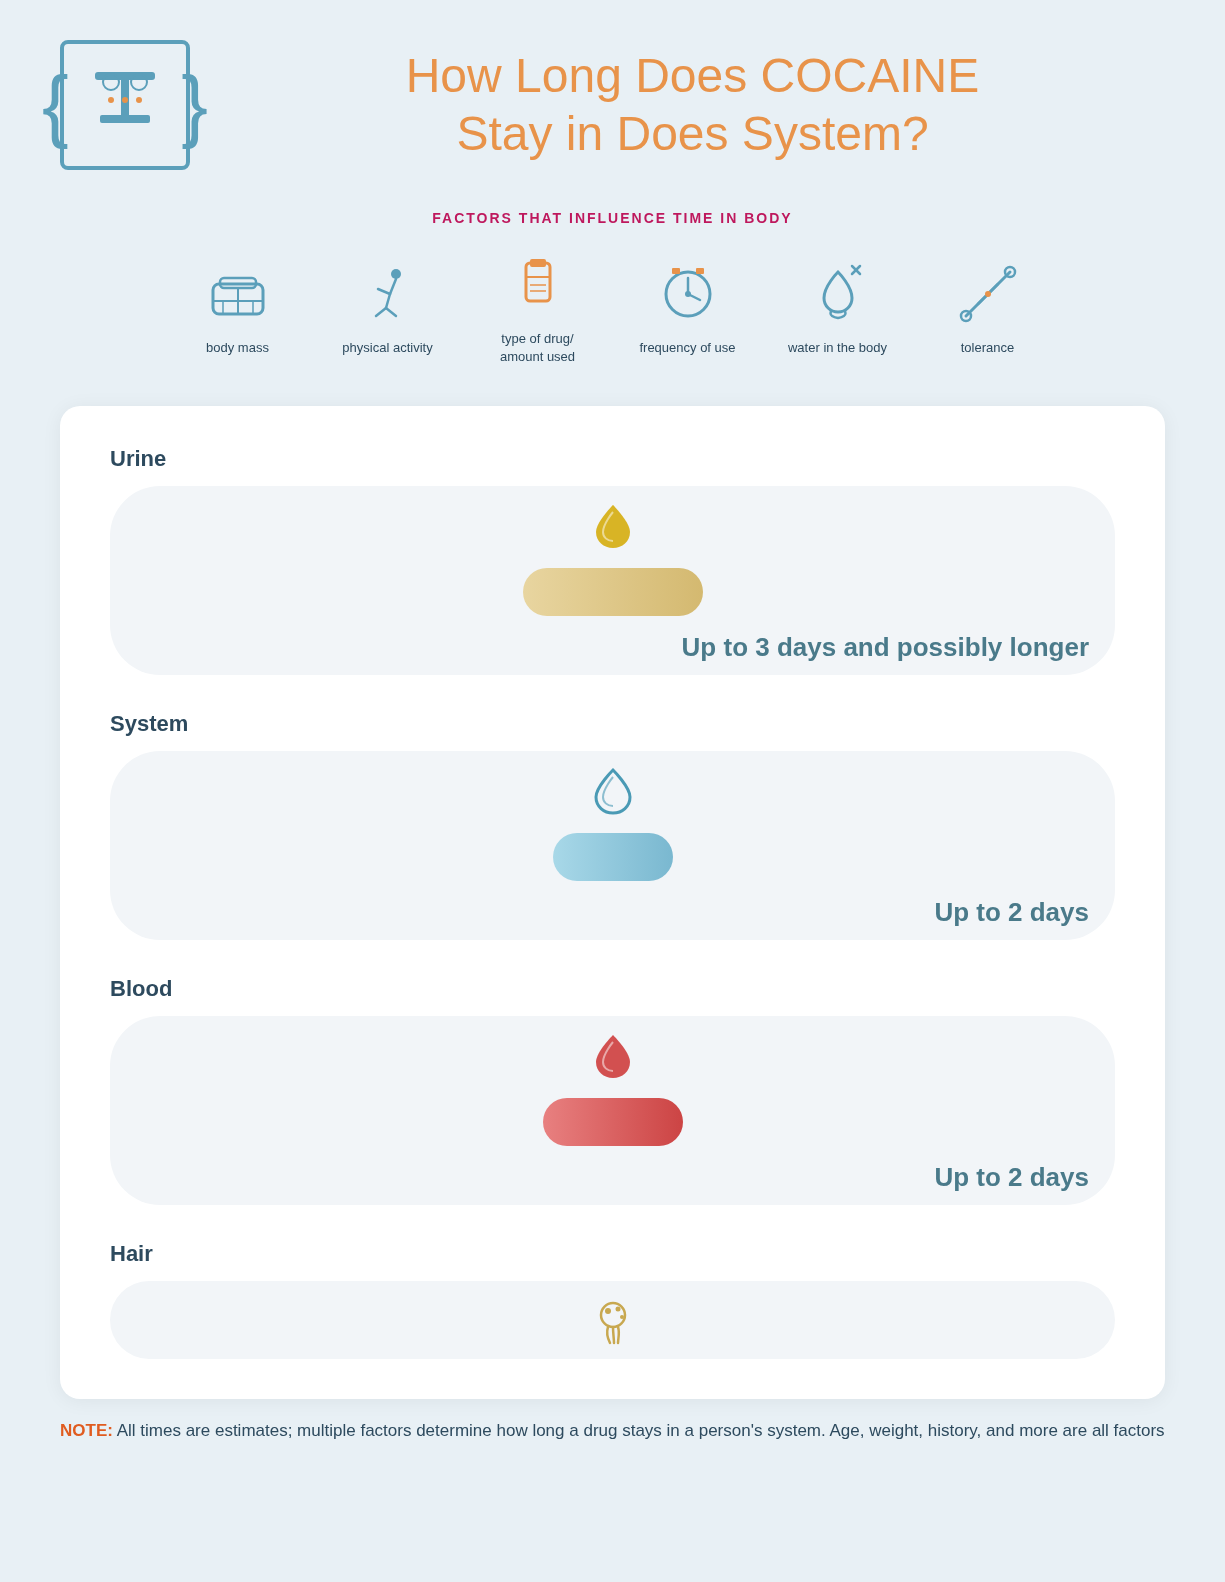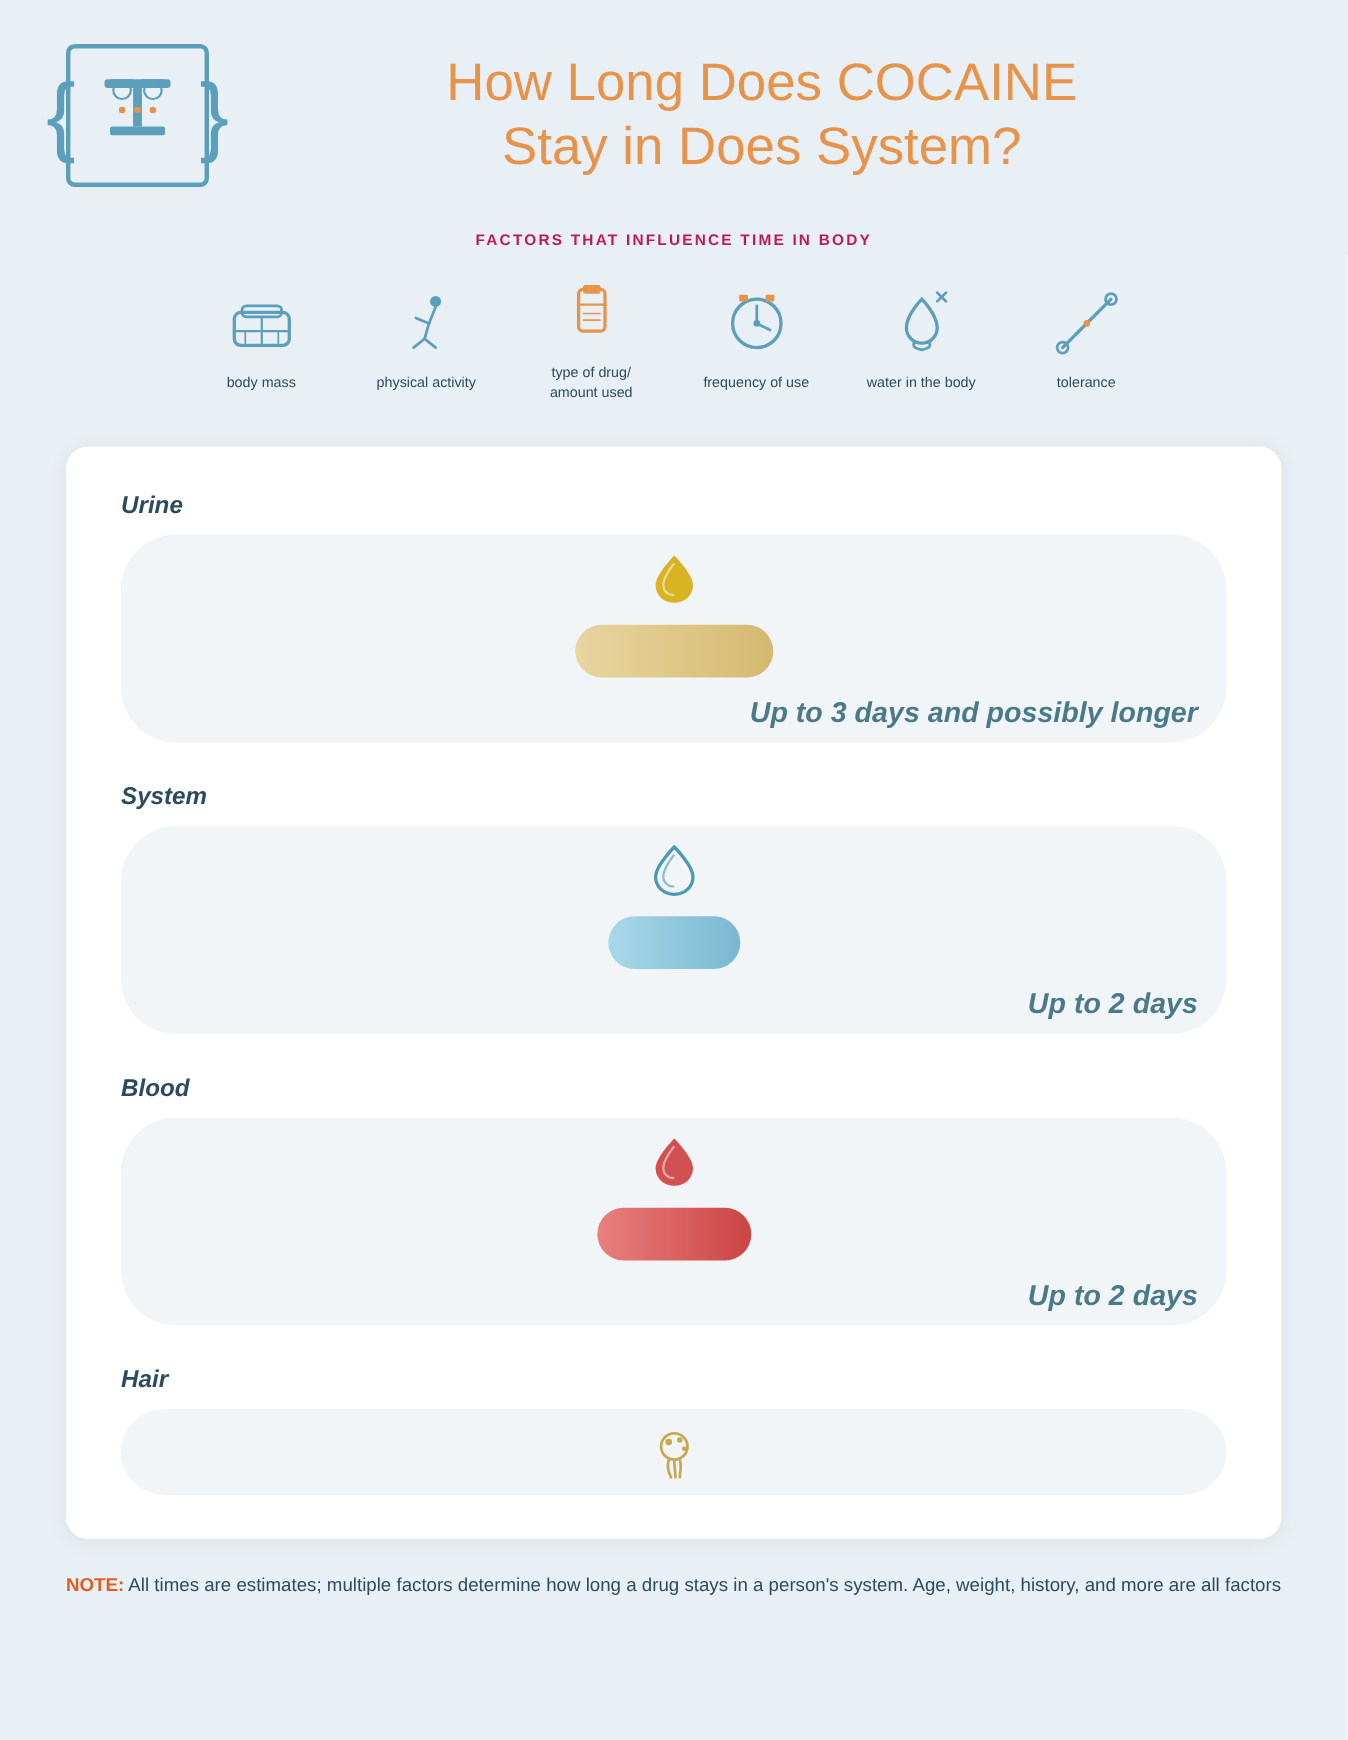--- a/index.html
+++ b/index.html
@@ -104,23 +104,22 @@
       color: #2d4a5e;
       text-align: center;
       line-height: 1.4;
     }
 
     
     .cards-container {
       background: white;
       border-radius: 20px;
       padding: 40px 50px;
-      margin-bottom: 28px;
+      margin-bottom: 18px;
       box-shadow: 0 2px 20px rgba(0,0,0,0.06);
-      font-style: italic;
     }
     .detection-section {
       margin-bottom: 36px;
     }
     .detection-section:last-child {
       margin-bottom: 0;
     }
     .detection-type {
       font-size: 22px;
       font-weight: 700;

